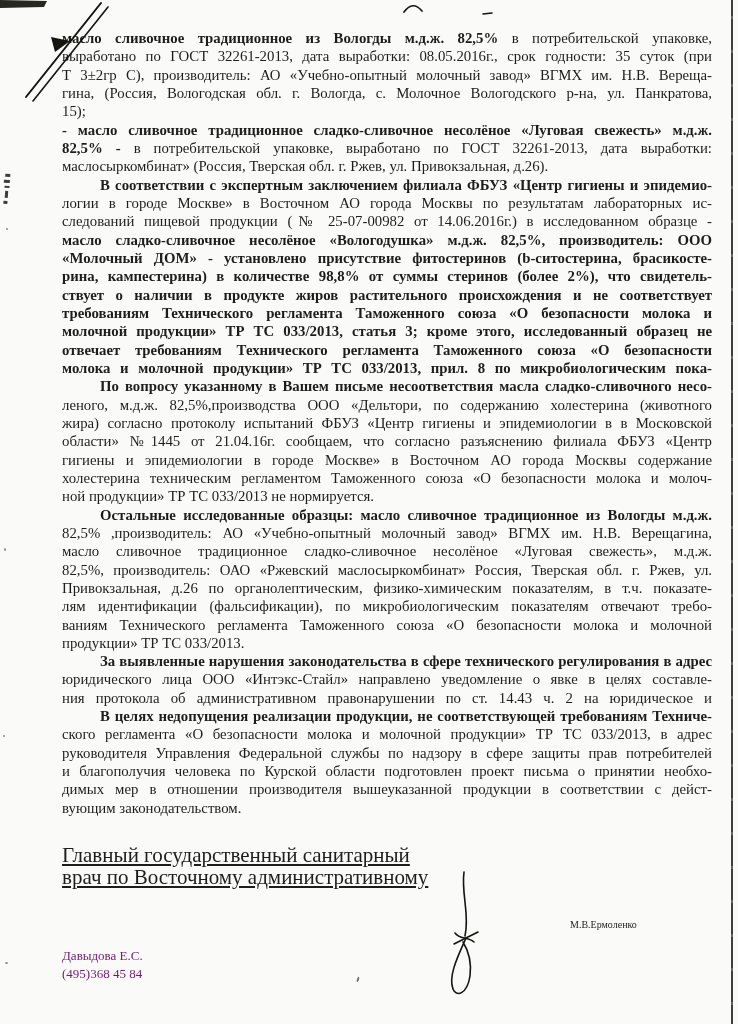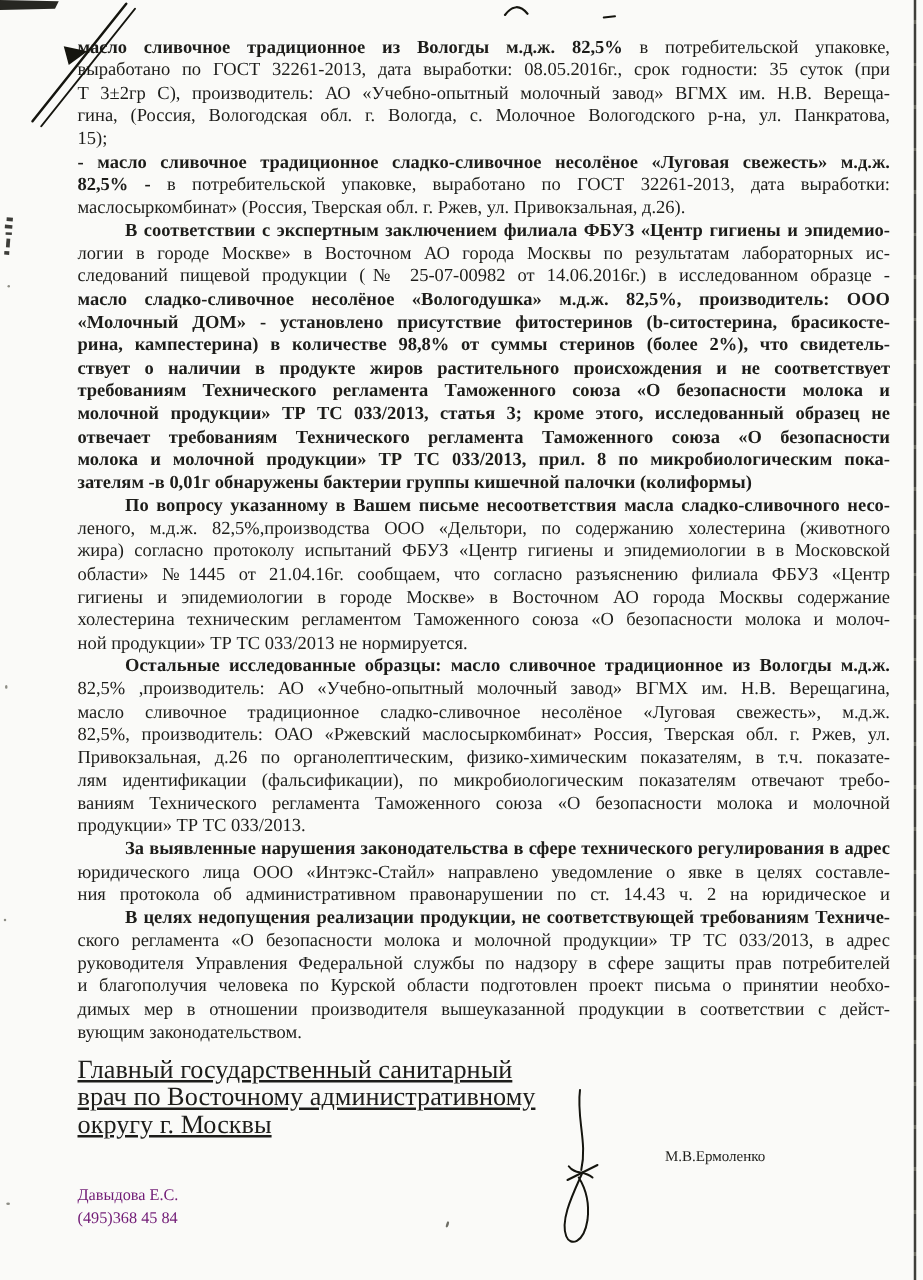--- a/index.html
+++ b/index.html
@@ -22,22 +22,22 @@
   }
   .ln.last{text-align-last:left;}
   .ln.ind{text-indent:38px;font-weight:bold;}
   .b{font-weight:700;}
   
   #signoff{
     position:absolute;left:62px;top:844px;
     font-size:21px;line-height:22px;text-decoration:underline;
   }
   #signname{
-    position:absolute;left:532px;top:915px;
-    font-size:12px;line-height:20px;
+    position:absolute;left:570px;top:915px;
+    font-size:10px;line-height:20px;
   }
   
   #footer{
     position:absolute;left:62px;top:947px;
     font-size:13px;line-height:18px;color:#701a75;
   }
   
   #edge-line{
     position:absolute;left:731px;top:0;width:2px;height:1024px;
     background:repeating-linear-gradient(180deg,#2e2e2a 0 16px,#59594f 16px 19px,#2e2e2a 19px 34px);
@@ -65,21 +65,20 @@
   <div class="ln"><span>логии в городе Москве»  в Восточном АО города Москвы по результатам лабораторных ис-</span></div>
   <div class="ln"><span>следований пищевой продукции (№ 25-07-00982 от 14.06.2016г.)  в исследованном образце -</span></div>
   <div class="ln"><span class="b">масло сладко-сливочное несолёное «Вологодушка» м.д.ж. 82,5%, производитель: ООО</span></div>
   <div class="ln"><span class="b">«Молочный ДОМ» - установлено присутствие фитостеринов (b-ситостерина, брасикосте-</span></div>
   <div class="ln"><span class="b">рина, кампестерина) в количестве  98,8% от суммы стеринов (более 2%), что свидетель-</span></div>
   <div class="ln"><span class="b">ствует о наличии в продукте  жиров растительного происхождения и не соответствует</span></div>
   <div class="ln"><span class="b">требованиям Технического регламента Таможенного союза «О безопасности молока и</span></div>
   <div class="ln"><span class="b">молочной продукции»  ТР ТС 033/2013, статья 3; кроме этого, исследованный образец  не</span></div>
   <div class="ln"><span class="b">отвечает требованиям Технического регламента Таможенного союза «О безопасности</span></div>
   <div class="ln"><span class="b">молока и молочной продукции»  ТР ТС 033/2013, прил. 8  по микробиологическим пока-</span></div>
-  <div class="ln last"><span class="b">зателям -в 0,01г обнаружены бактерии группы кишечной палочки (колиформы)</span></div>
   <div class="ln ind"><span>По вопросу указанному в Вашем письме несоответствия масла сладко-сливочного несо-</span></div>
   <div class="ln"><span>леного,  м.д.ж. 82,5%,производства ООО «Дельтори, по содержанию холестерина (животного</span></div>
   <div class="ln"><span>жира) согласно протоколу испытаний ФБУЗ «Центр гигиены и эпидемиологии в в Московской</span></div>
   <div class="ln"><span>области» №1445 от 21.04.16г. сообщаем, что согласно разъяснению филиала ФБУЗ «Центр</span></div>
   <div class="ln"><span>гигиены и эпидемиологии в городе Москве»  в Восточном АО города Москвы содержание</span></div>
   <div class="ln"><span>холестерина техническим регламентом Таможенного союза «О безопасности молока и молоч-</span></div>
   <div class="ln last"><span>ной продукции»  ТР ТС 033/2013 не нормируется.</span></div>
   <div class="ln ind"><span>Остальные исследованные образцы: масло сливочное традиционное из Вологды м.д.ж.</span></div>
   <div class="ln"><span>82,5% ,производитель: АО «Учебно-опытный молочный завод» ВГМХ им. Н.В. Верещагина,</span></div>
   <div class="ln"><span>масло сливочное традиционное сладко-сливочное несолёное «Луговая свежесть», м.д.ж.</span></div>
@@ -95,21 +94,20 @@
   <div class="ln"><span>ского регламента «О безопасности молока и молочной продукции» ТР ТС 033/2013, в адрес</span></div>
   <div class="ln"><span>руководителя Управления Федеральной службы по надзору в сфере защиты прав потребителей</span></div>
   <div class="ln"><span>и благополучия человека по Курской области  подготовлен проект письма о принятии необхо-</span></div>
   <div class="ln"><span>димых мер в отношении производителя вышеуказанной продукции в соответствии с дейст-</span></div>
   <div class="ln last"><span>вующим законодательством.</span></div>
 </div>
 
 <div id="signoff">
   <div>Главный государственный санитарный</div>
   <div>врач по Восточному  административному</div>
-  <div>округу г. Москвы</div>
 </div>
 <div id="signname">М.В.Ермоленко</div>
 
 <div id="footer">
   <div>Давыдова Е.С.</div>
   <div>(495)368 45 84</div>
 </div>
 
 <svg style="left:0;top:0;" width="240" height="120" viewBox="0 0 240 120">
   <polygon points="0,0 47,1 44,7 0,8" fill="#15150f" opacity="0.92"></polygon>

